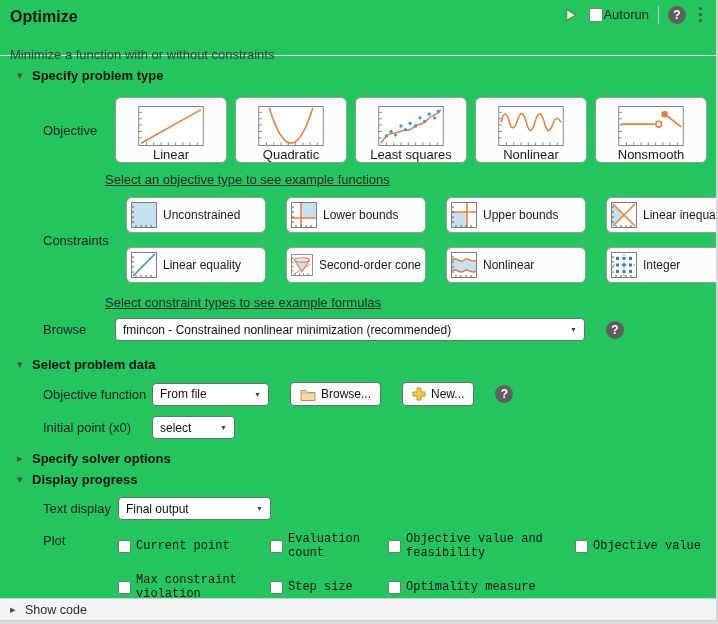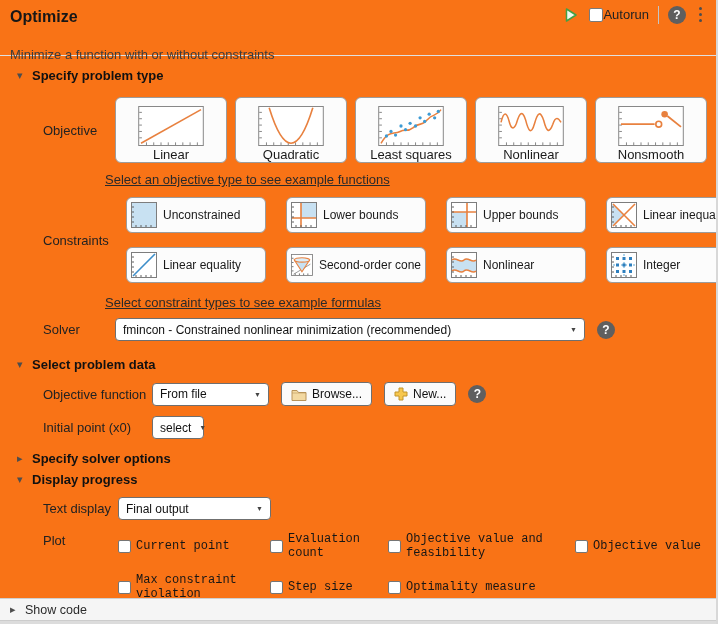--- a/index.html
+++ b/index.html
@@ -1,18 +1,18 @@
 <!DOCTYPE html>
 <html><head>
 <meta charset="utf-8">
 <style>
   * { box-sizing: border-box; margin: 0; padding: 0; }
   html,body { background:#fff; }
   body { font-family:"Liberation Sans", sans-serif; color:#1a1a1a; }
-  .app { position:relative; width:718px; height:624px; background:#f97316;
+  .app { position:relative; width:718px; height:624px; background:#22c55e;
          border-right:2px solid #d8d8d8; overflow:hidden; }
 
   
   .header { height:56px; border-bottom:1px solid #e0e0e0; padding:8px 10px 0 10px; position:relative; }
   .title { font-size:16px; font-weight:bold; color:#171717; }
   .subtitle { margin-top:21px; font-size:13px; color:#3c3c3c; }
   .header-controls { position:absolute; top:5px; right:10px; display:flex; align-items:center; gap:9px; }
   .play-btn { width:18px; height:18px; display:flex; align-items:center; justify-content:center; cursor:pointer; }
   .autorun { display:flex; align-items:center; font-size:13px; color:#222; }
   .cb { width:14px; height:14px; border:1px solid #7a7a7a; border-radius:2px; background:#fff; display:inline-block; flex:none; }
@@ -51,21 +51,21 @@
   .con-btn .lbl { font-size:12px; color:#1a1a1a; white-space:nowrap; }
 
   
   .dropdown { display:inline-flex; align-items:center; justify-content:space-between; height:23px;
               border:1px solid #6f6f6f; border-radius:4px; background:#fff; padding:0 7px;
               font-size:12px; color:#111; cursor:pointer; flex:none; }
   .dropdown .arrow { font-size:7px; color:#444; margin-left:8px; }
   .btn { display:inline-flex; align-items:center; gap:5px; height:24px; border:1px solid #6f6f6f;
          border-radius:4px; background:#fbfbfb; padding:0 9px; font-size:12px; color:#111; cursor:pointer; flex:none; }
 
-  .controls { display:flex; align-items:center; gap:12px; }
+  .controls { display:flex; align-items:center; gap:21px; }
 
   
   .plot-grid { display:grid; grid-template-columns:152px 118px 187px auto; row-gap:13px; }
   .cb-item { display:flex; align-items:center; gap:5px; font-size:12px; color:#161616; cursor:pointer;font-family:Liberation Mono, monospace; }
   .cb13 { width:13px; height:13px; border:1px solid #757575; border-radius:2px; background:#fff; flex:none; }
 
   
   .footer { position:absolute; left:0; right:0; bottom:0; }
   .show-code { height:22px; background:#f5f5f5; border-top:1px solid #cfcfcf; display:flex;
                align-items:center; gap:6px; padding-left:10px; font-size:12.5px; color:#2b2b2b; cursor:pointer; }
@@ -272,21 +272,21 @@
             <span class="lbl">Integer</span>
           </div>
         </div>
 
       </div>
     </div>
 
     <div class="hint" style="margin-top:12px; margin-left:95px;">Select constraint types to see example formulas</div>
 
     <div class="form-row" style="margin-top:8px;">
-      <div class="row-label w72 vcenter">Solver</div>
+      <div class="row-label w72 vcenter">Browse</div>
       <div class="controls">
         <span class="dropdown" style="width:470px;">
           <span>fmincon - Constrained nonlinear minimization (recommended)</span>
           <span class="arrow">▼</span>
         </span>
         <span class="help">?</span>
       </div>
     </div>
 
     <div class="section-header mt16">
@@ -314,21 +314,21 @@
           </svg>
           <span>New...</span>
         </button>
         <span class="help">?</span>
       </div>
     </div>
 
     <div class="form-row" style="margin-top:10px;">
       <div class="row-label w109 vcenter">Initial point (x0)</div>
       <div class="controls">
-        <span class="dropdown" style="width:52px;">
+        <span class="dropdown" style="width:83px;">
           <span>select</span>
           <span class="arrow">▼</span>
         </span>
       </div>
     </div>
 
     <div class="section-header mt12">
       <span class="caret">▸</span>
       <span>Specify solver options</span>
     </div>

